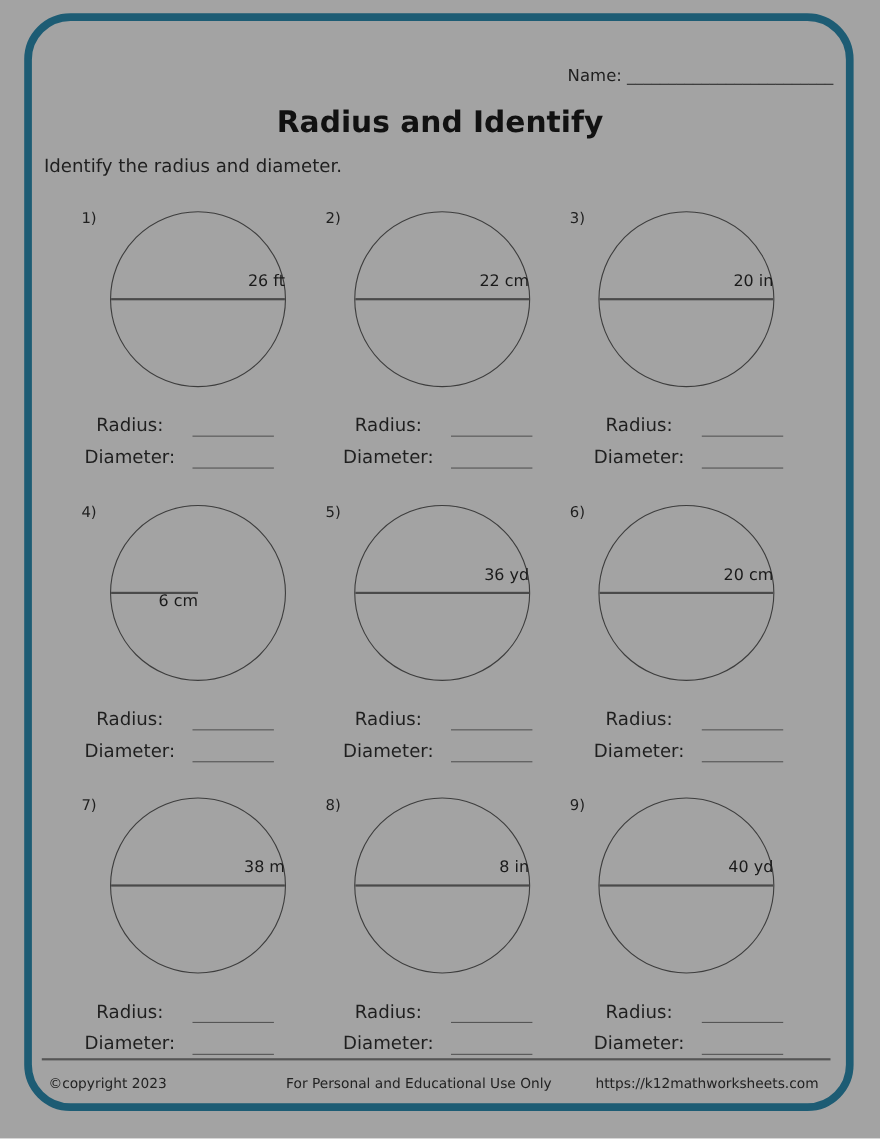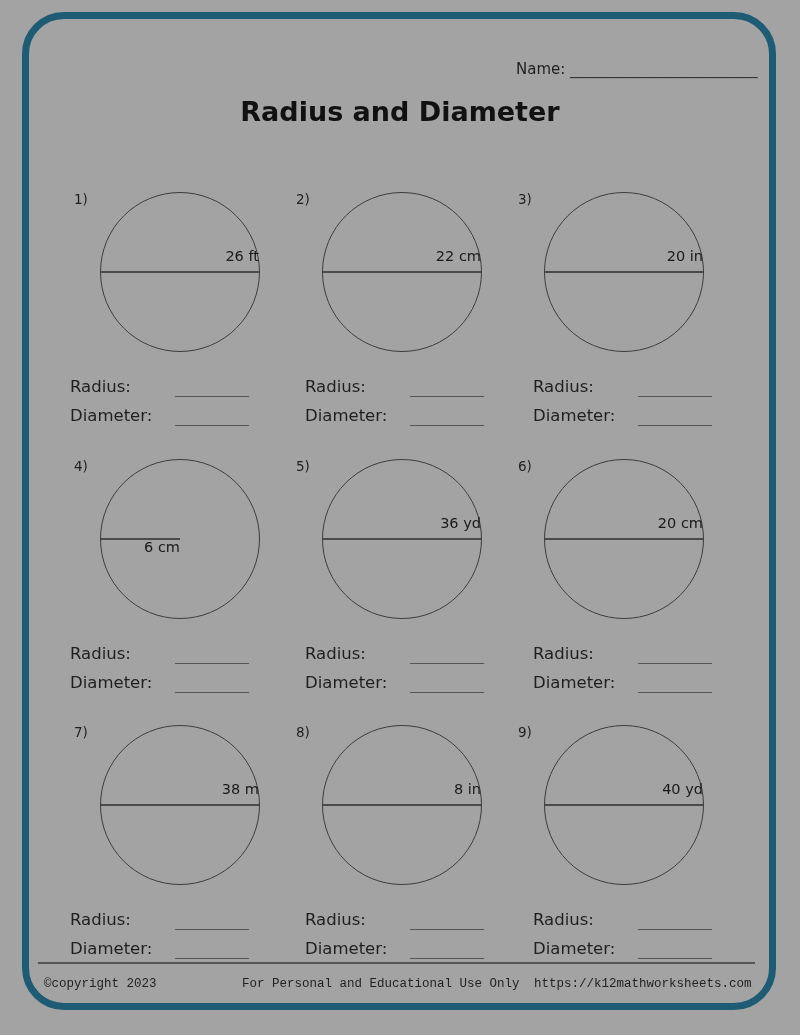--- a/index.html
+++ b/index.html
@@ -28,44 +28,45 @@
     position:absolute;left:30px;top:2px;width:160px;height:160px;
     box-sizing:border-box;border:1.6px solid #3d3d3d;border-radius:50%;
   }
   .dline{position:absolute;left:0;top:78px;width:100%;height:2px;background:#4a4a4a;}
   .mlabel{position:absolute;left:0;top:55px;width:100%;text-align:right;font-size:14.5px;color:#1a1a1a;}
   .radius-line .dline{width:50%;}
   .radius-line .mlabel{width:50%;margin-top:24px;}
   .answers{position:absolute;left:0;top:186px;width:100%;}
   .c2 .answers{padding-left:13px;} .c3 .answers{padding-left:19px;}
   .arow{display:flex;align-items:flex-end;margin-bottom:8px;}
-  .alabel{width:96px;text-align:left;font-size:16.5px;line-height:20px;}
+  .alabel{width:96px;text-align:center;font-size:16.5px;line-height:20px;}
   .blank{width:74px;height:20px;margin-left:9px;border-bottom:1.7px solid #555;}
   
   .footer-rule{position:absolute;left:38px;top:962px;width:717px;border-top:2px solid #555;}
   .footer{
     position:absolute;left:44px;top:977px;width:711px;display:flex;
-    font-size:12.5px;color:#222;font-family:Liberation Mono, monospace;
+    font-size:12.5px;color:#222;
   }
   .footer .fl{flex:1;text-align:left;}
   .footer .fc{flex:1.6;text-align:center;}
   .footer .fr{flex:1.2;text-align:center;}
 </style>
 </head>
 <body>
 
 <div class="sheet">
   <div class="border-frame"></div>
 
   <div class="name-row">
     <span>Name:</span>
     <span class="name-line">_________________________</span>
   </div>
 
-  <h1 class="page-title">Radius and Diameter</h1>
+  <h1 class="page-title">Radius and Identify</h1>
+  <div class="instruction">Identify the radius and diameter.</div>
 
   <div class="cell c1 r1">
     <span class="pnum">1)</span>
     <div class="circle">
       <div class="dline"></div>
       <div class="mlabel">26 ft</div>
     </div>
     <div class="answers">
       <div class="arow">
         <span class="alabel">Radius:</span>

